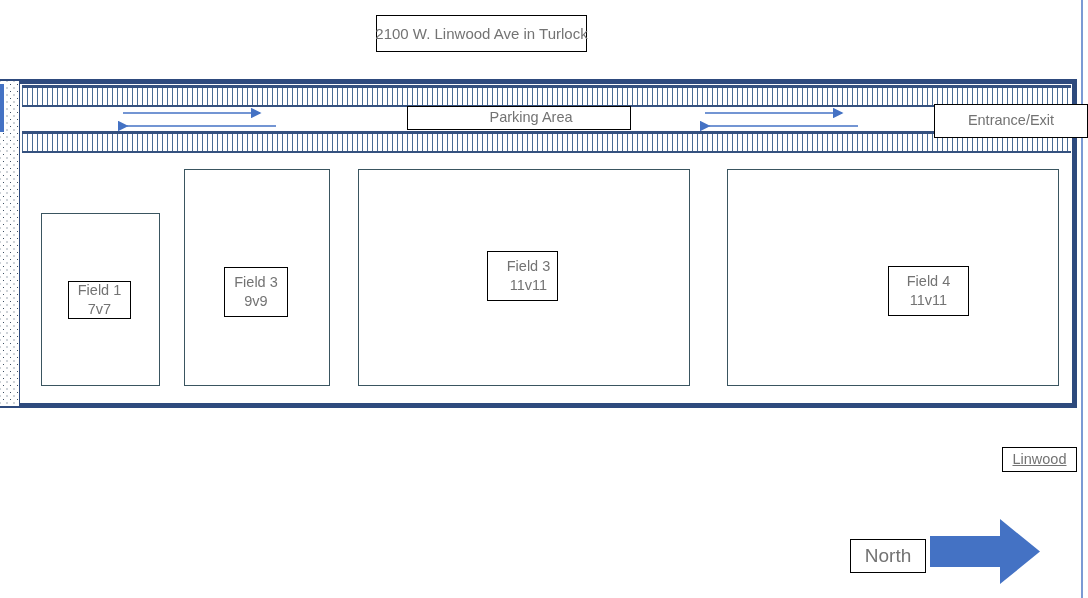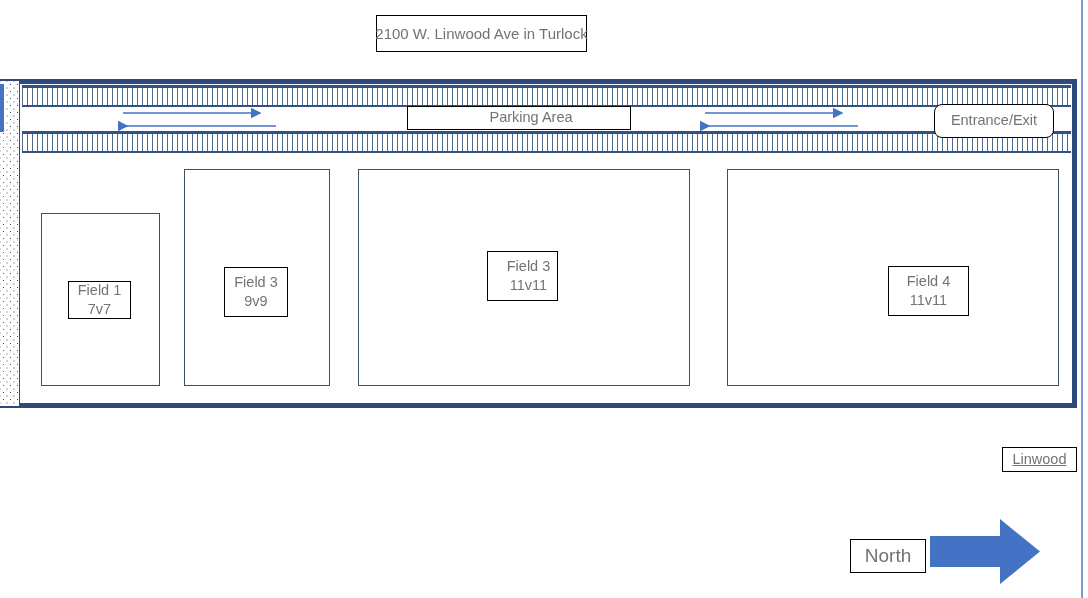--- a/index.html
+++ b/index.html
@@ -121,24 +121,23 @@
     top: 106px;
     width: 224px;
     height: 24px;
     font-size: 14.5px;
     padding-left: 24px;
   }
   
   #entrance-exit-box {
     left: 934px;
     top: 104px;
-    width: 120px;
+    width: 154px;
     height: 34px;
     font-size: 14.5px;
-    border-radius: 8px;
   }
 
   
   .field-plot {
     position: absolute;
     box-sizing: border-box;
     border: 1.3px solid #3a5560;
     background: #ffffff;
     z-index: 25;
   }

